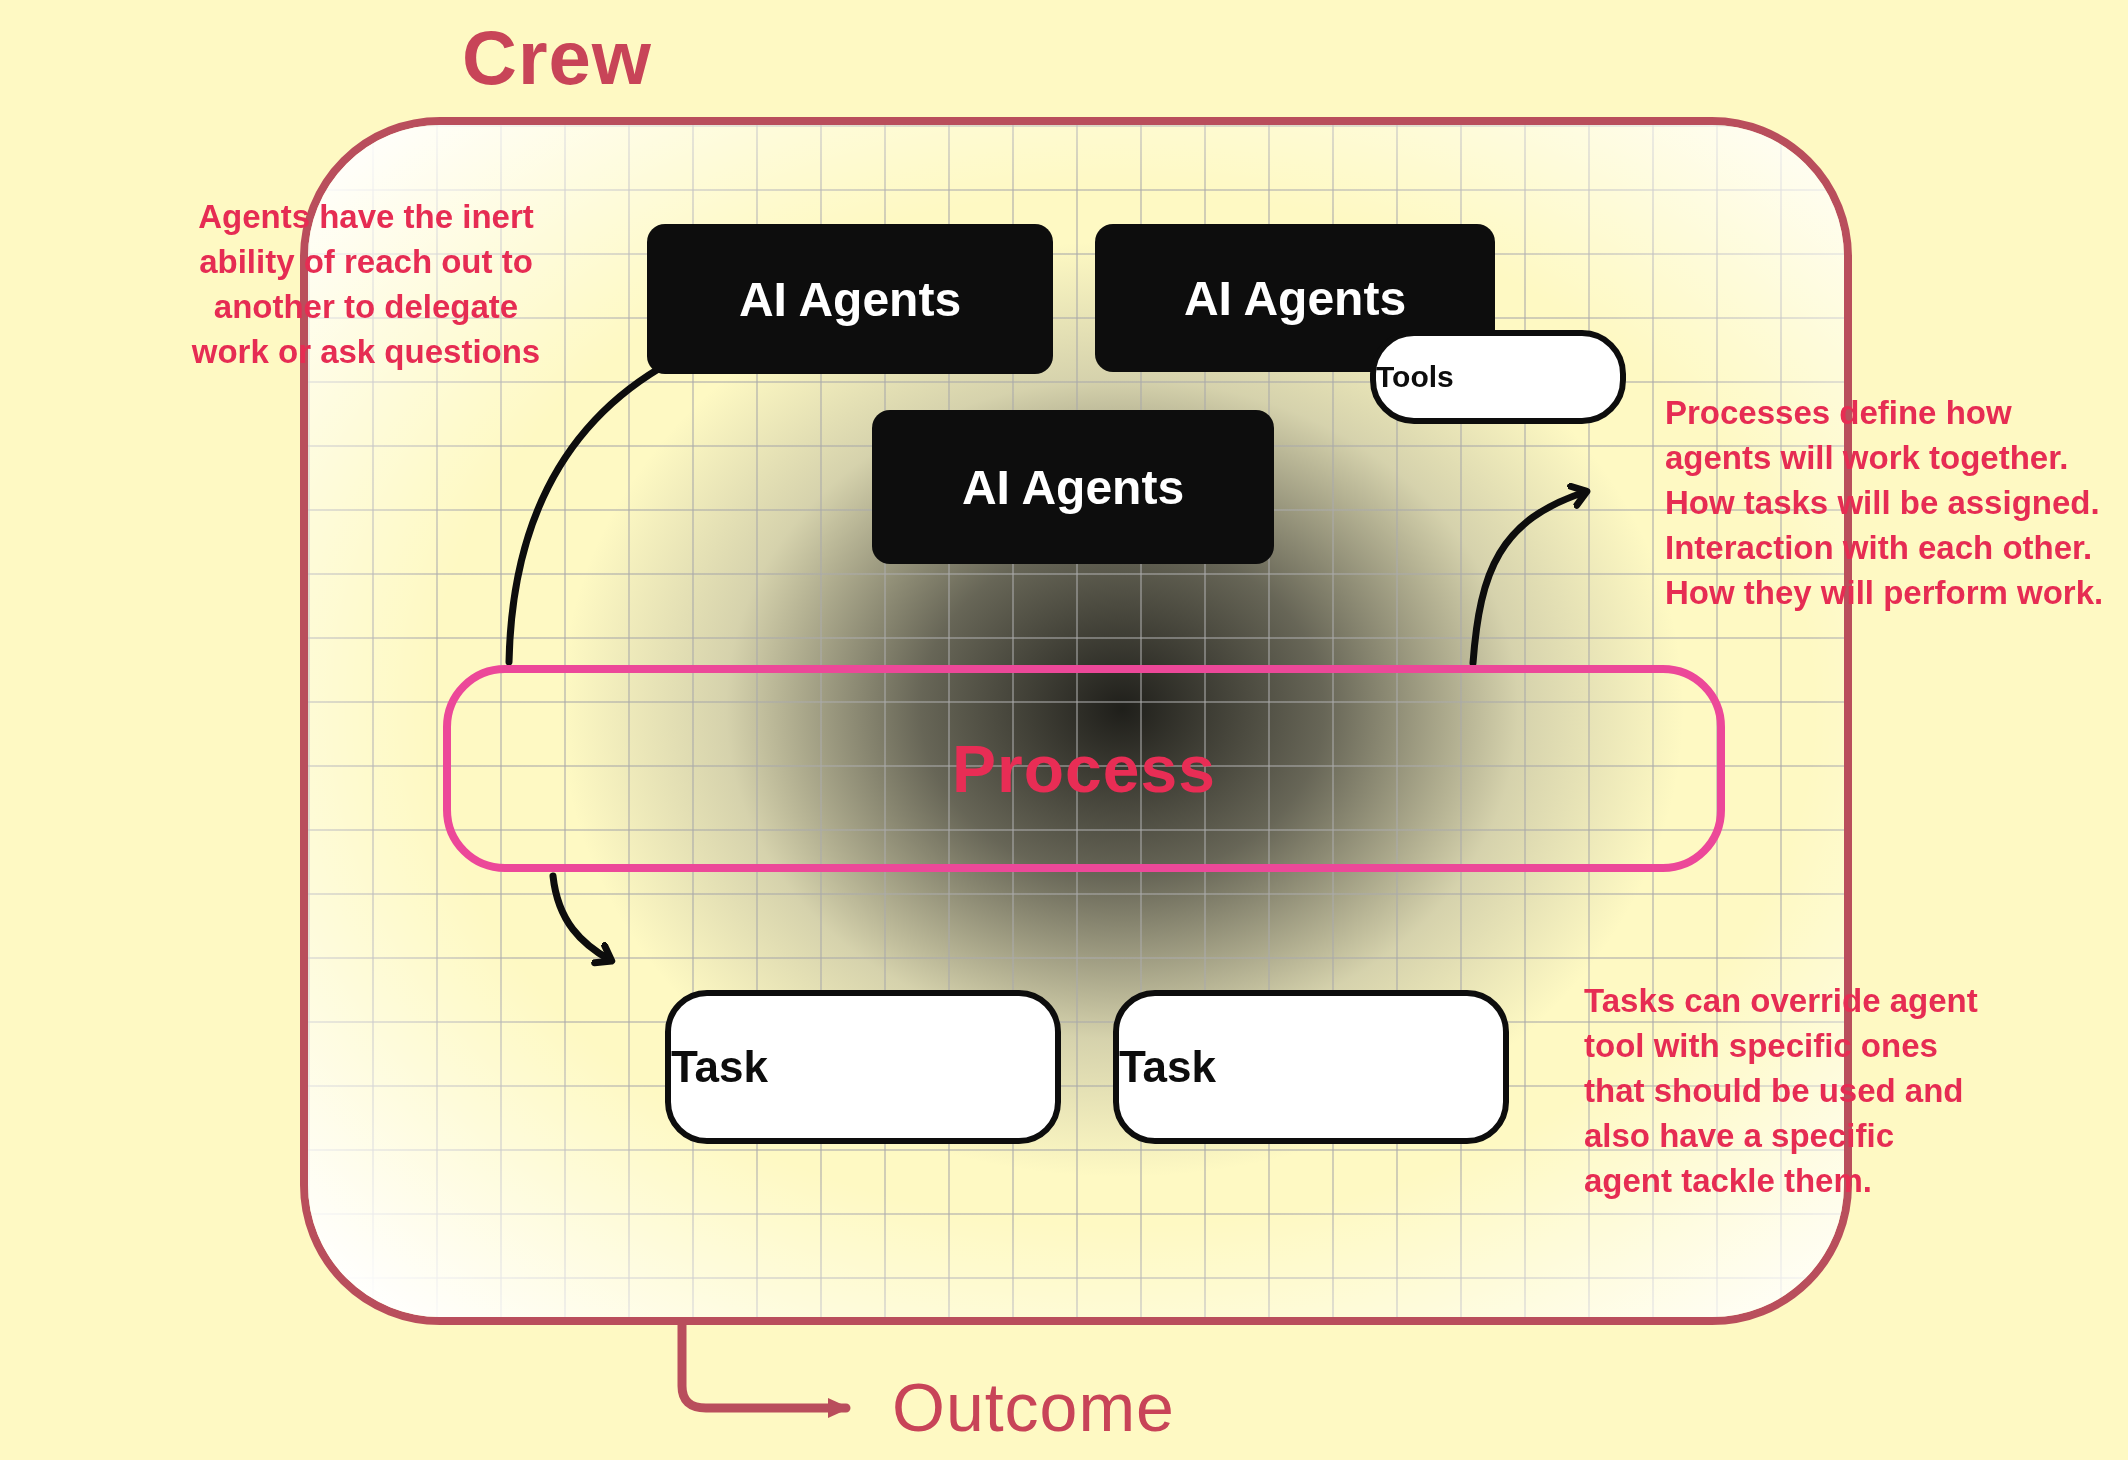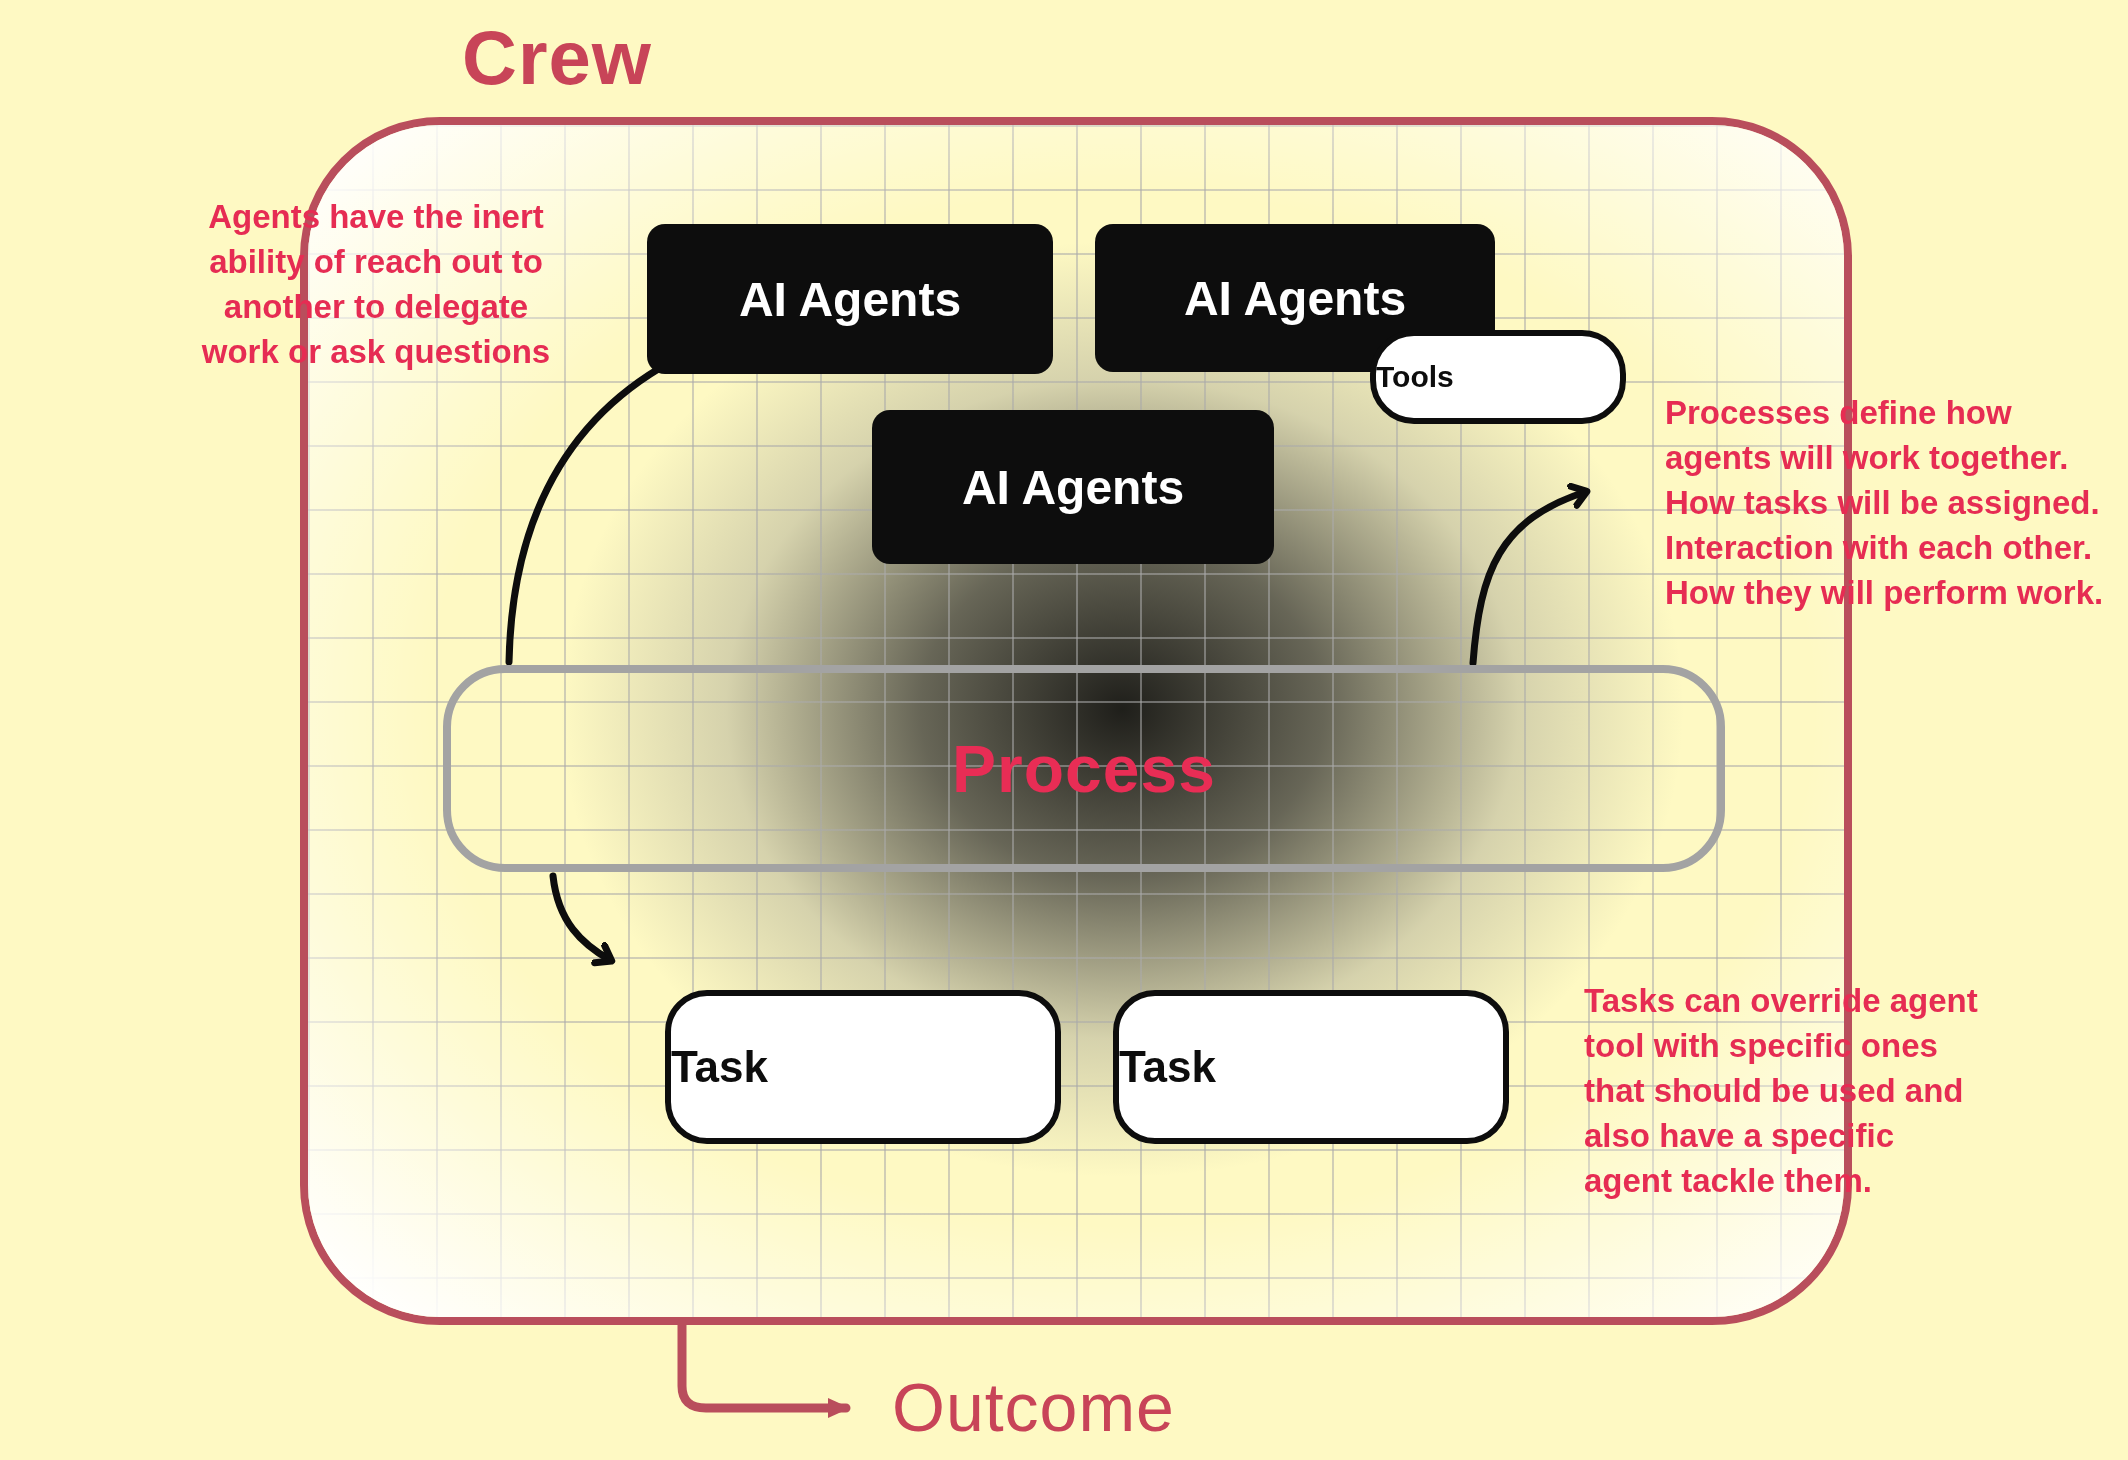--- a/index.html
+++ b/index.html
@@ -58,31 +58,31 @@
     border: 6px solid #0d0d0d; border-radius: 42px;
     display: flex; align-items: center; justify-content: flex-start;
     font-weight: bold; font-size: 44px;
   }
   .tools-box { left: 1370px; top: 330px; width: 256px; height: 94px; font-size: 30px; border-radius: 44px; z-index: 4; }
   .task-box-1 { left: 665px;  top: 990px; width: 396px; height: 154px; }
   .task-box-2 { left: 1113px; top: 990px; width: 396px; height: 154px; }
 
   .process-box {
     position: absolute; z-index: 3; left: 443px; top: 665px; width: 1282px; height: 207px;
-    border: 8px solid #a3a3a3; border-radius: 62px; background: transparent;
+    border: 8px solid #ec4899; border-radius: 62px; background: transparent;
     display: flex; align-items: center; justify-content: center;
     font-weight: bold; font-size: 66px; color: #e82d55; letter-spacing: 1px;
   }
 
   
   .annotation {
     position: absolute; z-index: 4; color: #e62c53; font-weight: bold;
     font-size: 33px; line-height: 45px; white-space: pre-line;
   }
-  .ann-left { left: 166px; top: 194px; width: 420px; text-align: center; }
+  .ann-left { left: 156px; top: 194px; width: 420px; text-align: center; }
   .ann-right-top { left: 1657px; top: 390px; width: 468px; text-align: left; margin-left: 8px; }
   .ann-right-bottom { left: 1584px; top: 978px; width: 460px; text-align: left; }
 </style>
 </head>
 <body>
 
 <div class="canvas">
 
   <div class="crew-frame">
     <div class="grid-layer"></div>

